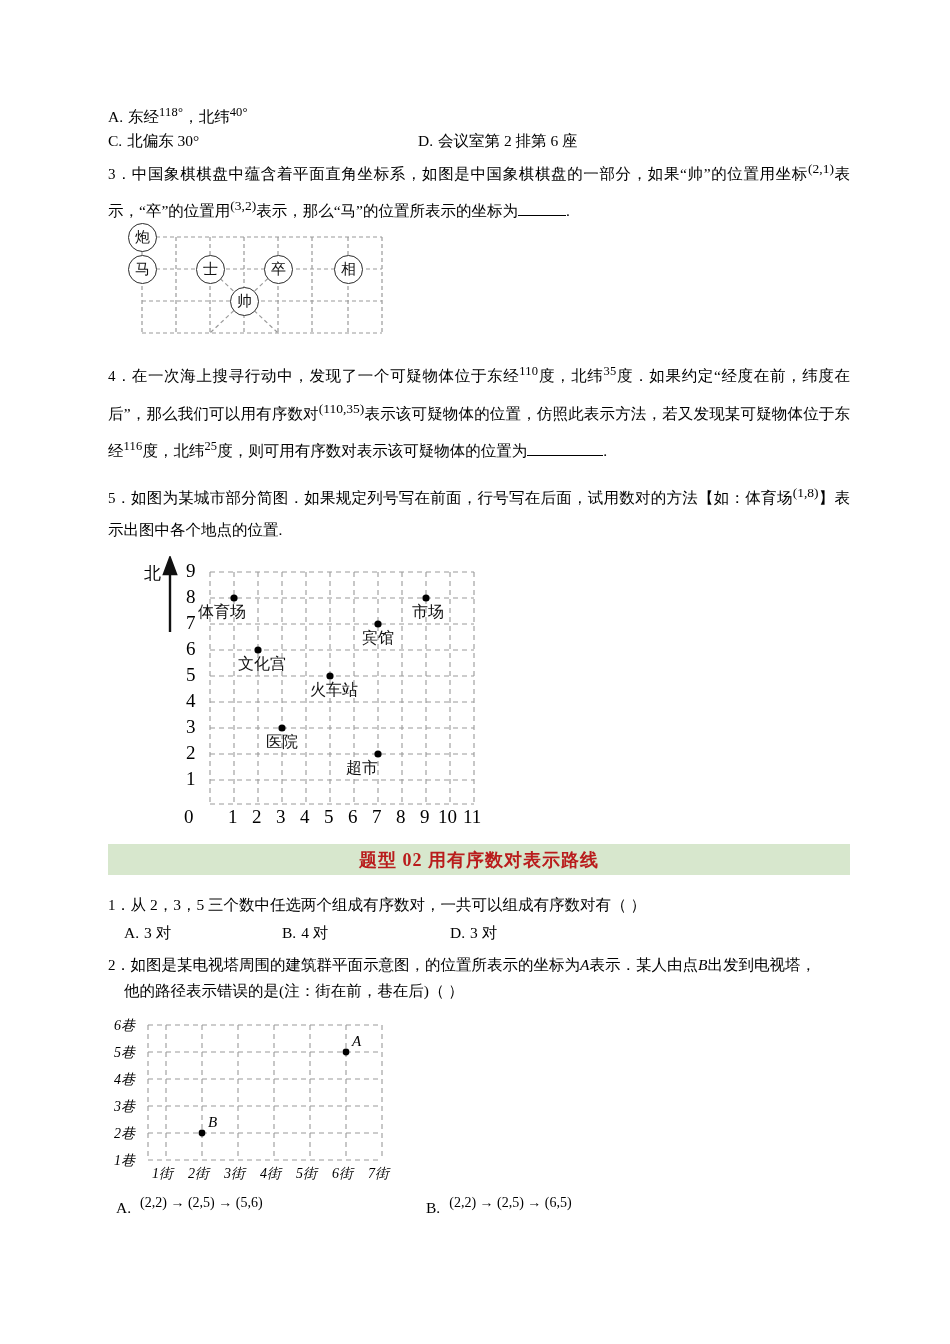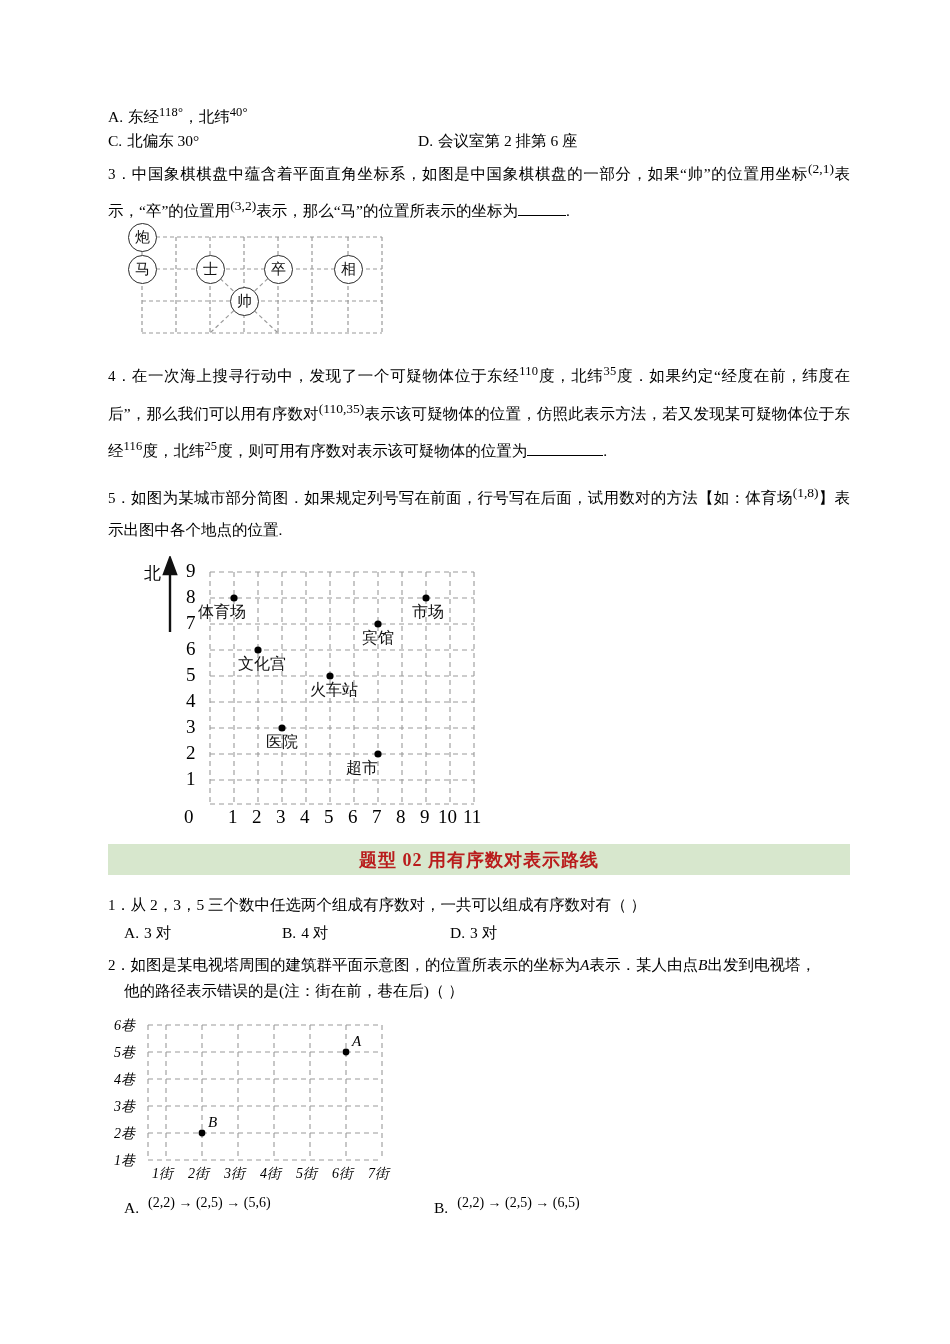--- a/index.html
+++ b/index.html
@@ -358,21 +358,21 @@
     <div class="tvlab" style="left:134px;top:150px">4街</div>
     <div class="tvlab" style="left:170px;top:150px">5街</div>
     <div class="tvlab" style="left:206px;top:150px">6街</div>
     <div class="tvlab" style="left:242px;top:150px">7街</div>
 
     <div class="tvpoint" style="left:226px;top:18px">A</div>
     <div class="tvpoint" style="left:82px;top:99px">B</div>
   </div>
 
   <div class="bot-optrow">
-    <div class="opt" style="width:310px;margin-left:16px">
+    <div class="opt" style="width:310px;margin-left:8px">
       <span class="lab">A.</span><span class="mathexp">(2,2) → (2,5) → (5,6)</span>
     </div>
     <div class="opt">
       <span class="lab">B.</span><span class="mathexp">(2,2) → (2,5) → (6,5)</span>
     </div>
   </div>
 
  </div>
 </div>
 

